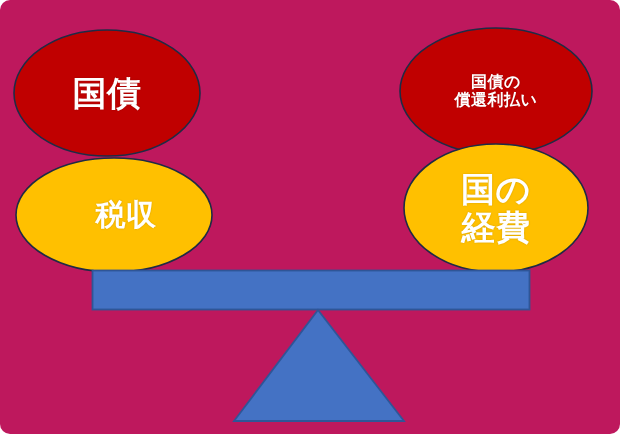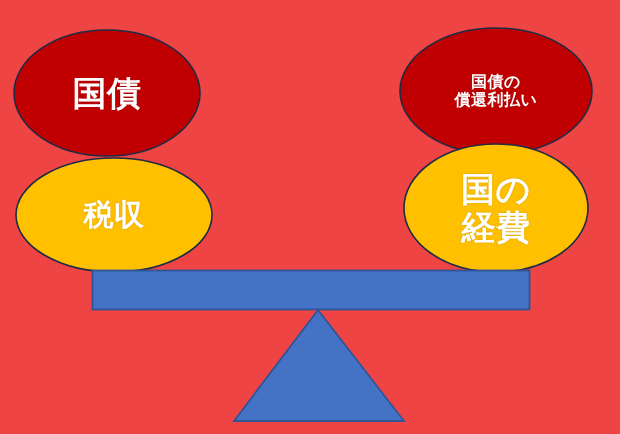--- a/index.html
+++ b/index.html
@@ -7,22 +7,23 @@
     padding: 0;
     background: #ffffff;
   }
   body {
     font-family: "Liberation Sans", "DejaVu Sans", sans-serif;
   }
   #stage {
     position: relative;
     width: 620px;
     height: 434px;
-    background: #ef4444;
+    background: #be185d;
     overflow: hidden;
+    border-radius: 10px;
   }
   .shape-layer {
     position: absolute;
     inset: 0;
     width: 620px;
     height: 434px;
   }
   .label {
     position: absolute;
     display: flex;
@@ -49,21 +50,21 @@
   
   .label-debt-right {
     left: 400px;
     top: 28px;
     width: 192px;
     height: 126px;
     font-size: 16px;
   }
   
   .label-tax-left {
-    left: 16px;
+    left: 28px;
     top: 158px;
     width: 196px;
     height: 114px;
     font-size: 30px;
   }
   
   .label-cost-right {
     left: 404px;
     top: 144px;
     width: 184px;

